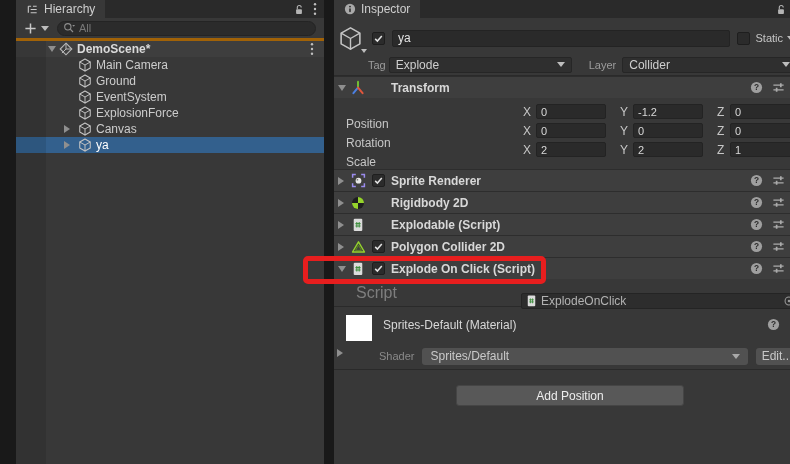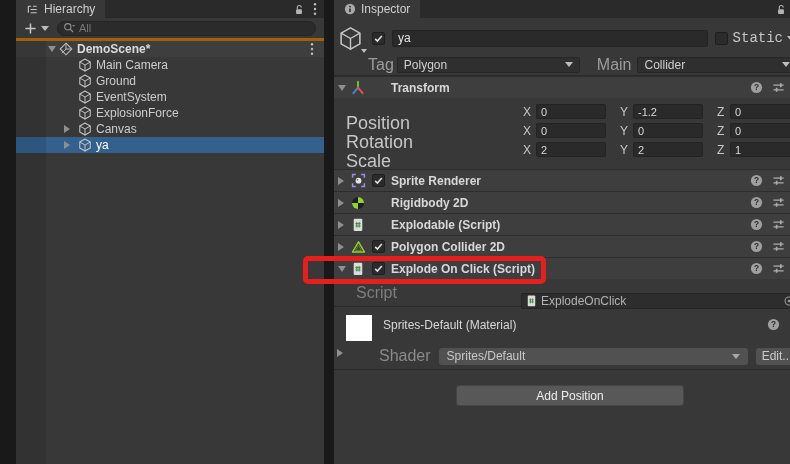--- a/index.html
+++ b/index.html
@@ -41,40 +41,40 @@
   .cdown { width:0; height:0; border-left:4px solid transparent; border-right:4px solid transparent; border-top:5px solid #BDBDBD; display:inline-block; }
 
   
   .go-header { height:58px; flex:none; border-bottom:1px solid #2A2A2A; }
   .go-row1 { display:flex; align-items:center; margin:7px 6px 0 3px; height:26px; }
   .cube-wrap { position:relative; width:27px; height:26px; display:flex; align-items:center; justify-content:center; }
   .cube-caret { position:absolute; right:-3px; bottom:-2px; }
   .checkbox { width:13px; height:13px; background:#2B2B2B; border:1px solid #1E1E1E; border-radius:2px; display:inline-flex; align-items:center; justify-content:center; }
   .name-input { flex:1; height:17px; margin-left:7px; background:#2A2A2A; border:1px solid #232323; border-radius:2px; color:#E2E2E2; font-size:12px; padding:0 5px; outline:none; font-family:"Liberation Sans",sans-serif; }
   .static-box { margin-left:7px; }
-  .static-label { margin-left:5px; color:#C6C6C6; font-size:14px;font-family:Liberation Mono, monospace; }
+  .static-label { margin-left:5px; color:#C6C6C6; font-size:11px; }
   .go-row2 { display:flex; align-items:center; margin-top:5px; padding-left:34px; padding-right:9px; height:17px; }
-  .flabel { color:#9C9C9C; font-size:16px; }
+  .flabel { color:#9C9C9C; font-size:11px; }
   .dropdown { height:16px; background:#2F2F2F; border:1px solid #262626; border-radius:2px; display:flex; align-items:center; padding:0 6px; color:#CFCFCF; font-size:12px; }
   .dropdown .cdown { margin-left:auto; }
   .dd-tag { width:183px; margin-left:3px; }
   .dd-layer { flex:1; margin-left:6px; }
 
   
   .comp-header { height:22px; flex:none; display:flex; align-items:center; background:#3E3E3E; border-top:1px solid #2D2D2D; padding-left:4px; }
   .ar-slot2 { width:10px; display:inline-flex; }
   .cicon { width:16px; height:16px; margin-left:2px; display:inline-flex; align-items:center; justify-content:center; }
   .cb-slot { width:19px; display:inline-flex; justify-content:flex-end; }
   .ctitle { margin-left:6px; color:#D8D8D8; font-size:12px; font-weight:bold; }
   .hicons { margin-left:auto; display:flex; align-items:center; gap:9px; padding-right:8px; }
 
   
   .transform-body { padding:4px 0 10px 0; }
   .t-row { height:19px; display:flex; align-items:center; padding:0 4px 0 12px; }
-  .t-label { width:177px; flex:none; color:#C6C6C6; font-size:18px;margin-top:24px; }
+  .t-label { width:177px; flex:none; color:#C6C6C6; font-size:12px;margin-top:24px; }
   .axis-group { flex:1; display:flex; align-items:center; margin-right:14px; }
   .axis-group:last-child { margin-right:2px; }
   .axis { width:9px; color:#C6C6C6; font-size:12px; margin-right:4px; }
   .field { flex:1; width:20px; height:15px; background:#2A2A2A; border:1px solid #232323; border-radius:2px; color:#D8D8D8; font-size:11px; padding:0 4px; outline:none; font-family:"Liberation Sans",sans-serif; }
 
   
   .script-row { height:28px; flex:none; display:flex; align-items:center; padding:0 6px 0 22px; border-bottom:1px solid #2A2A2A; }
   .script-label { width:165px; flex:none; color:#7E7E7E; font-size:16px; }
   .obj-field { flex:1; height:16px; background:#2D2D2D; border:1px solid #242424; border-radius:2px; display:flex; align-items:center; padding:0 4px;margin-top:16px; }
   .obj-field .oftext { margin-left:4px; color:#B2B2B2; font-size:12px; }
@@ -284,24 +284,24 @@
             </svg>
           </span>
         <input class="name-input" value="ya" style="">
         <span class="checkbox static-box"></span>
         <span class="static-label">Static</span>
         <span class="cdown" style="margin-left:4px;margin-right:5px;"></span>
       </div>
       <div class="go-row2">
         <span class="flabel">Tag</span>
         <div class="dropdown dd-tag">
-          <span>Polygon</span>
+          <span>Explode</span>
           <span class="cdown"></span>
         </div>
-        <span class="flabel" style="margin-left:17px;">Main</span>
+        <span class="flabel" style="margin-left:17px;">Layer</span>
         <div class="dropdown dd-layer">
           <span>Collider</span>
           <span class="cdown"></span>
         </div>
       </div>
     </div>
 
     <div class="comp-header">
       <span class="ar-slot2">
           <span class="ar-down"></span>

